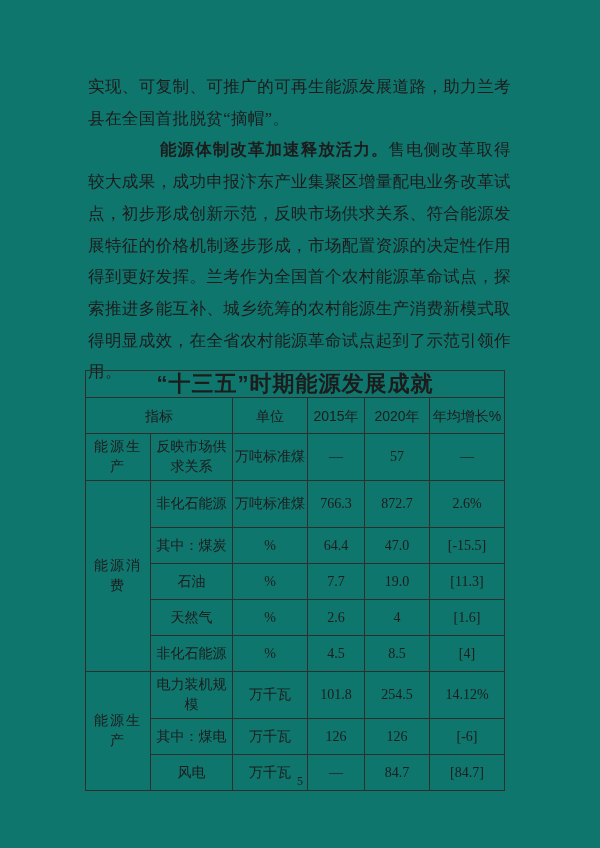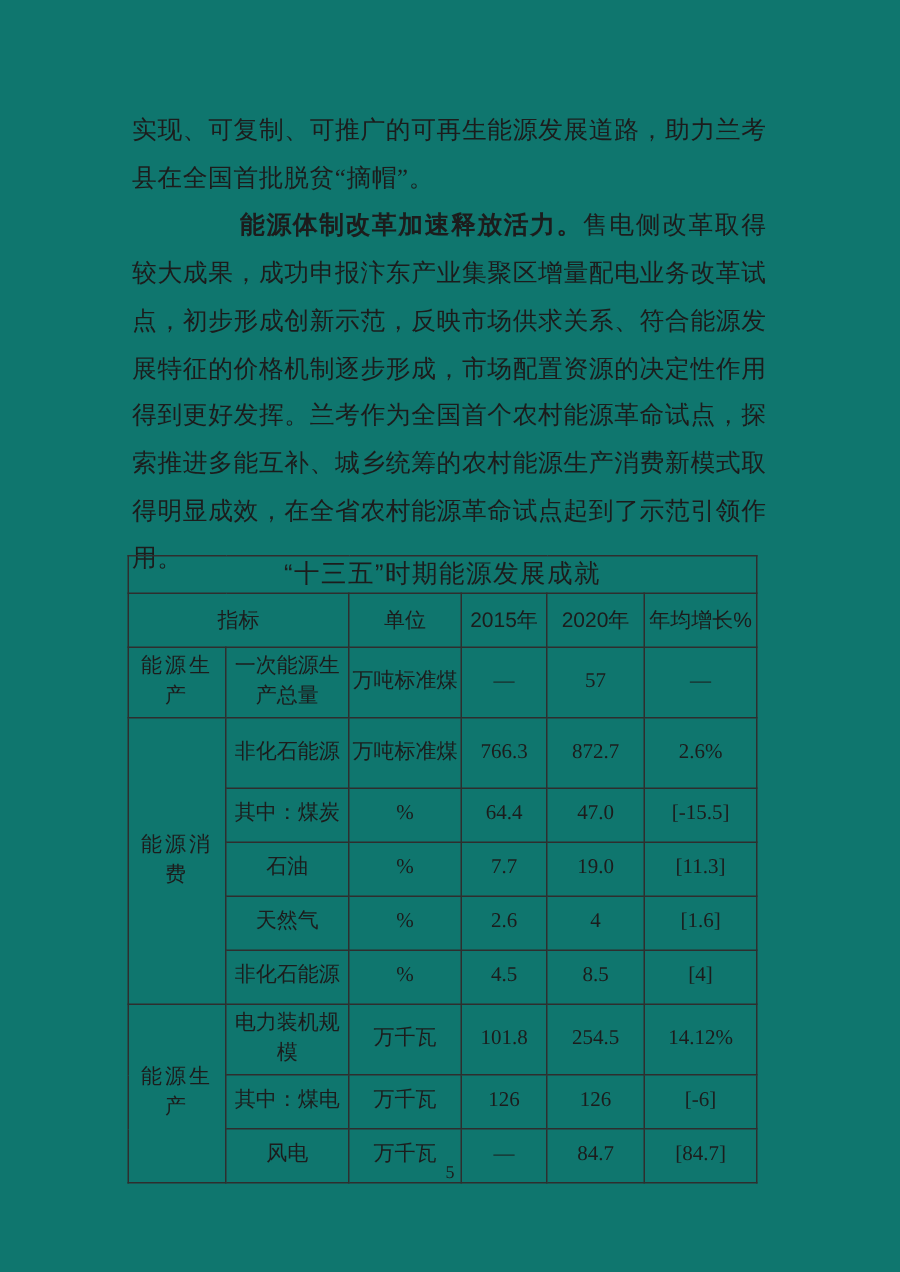--- a/index.html
+++ b/index.html
@@ -39,22 +39,22 @@
     text-align: center;
     vertical-align: middle;
     font-size: 14px;
     line-height: 1.45;
     padding: 1px 2px;
     color: #1c1c1c;
     word-break: break-all;
   }
   .doc-table tr.title-row td {
     font-family: "Liberation Sans", "DejaVu Sans", sans-serif;
-    font-weight: normal;
-    font-size: 17px;
+    font-weight: bold;
+    font-size: 22px;
     letter-spacing: 1px;
     height: 22px;
     line-height: 1.1;
   }
   .doc-table tr.header-row td {
     font-family: "Liberation Sans", "DejaVu Sans", sans-serif;
     font-weight: normal;
     font-size: 14px;
     height: 33px;
   }
@@ -96,21 +96,21 @@
       <tr class="header-row">
         <td colspan="2">指标</td>
         <td>单位</td>
         <td>2015年</td>
         <td>2020年</td>
         <td>年均增长%</td>
       </tr>
 
       <tr class="h-2l">
         <td class="cat-cell">能源生产</td>
-        <td>一次能源生产总量</td>
+        <td>反映市场供求关系</td>
         <td>万吨标准煤</td>
         <td>—</td>
         <td>57</td>
         <td>—</td>
       </tr>
 
       <tr class="h-2l">
         <td rowspan="5" class="cat-cell">能源消费</td>
         <td>非化石能源</td>
         <td>万吨标准煤</td>

